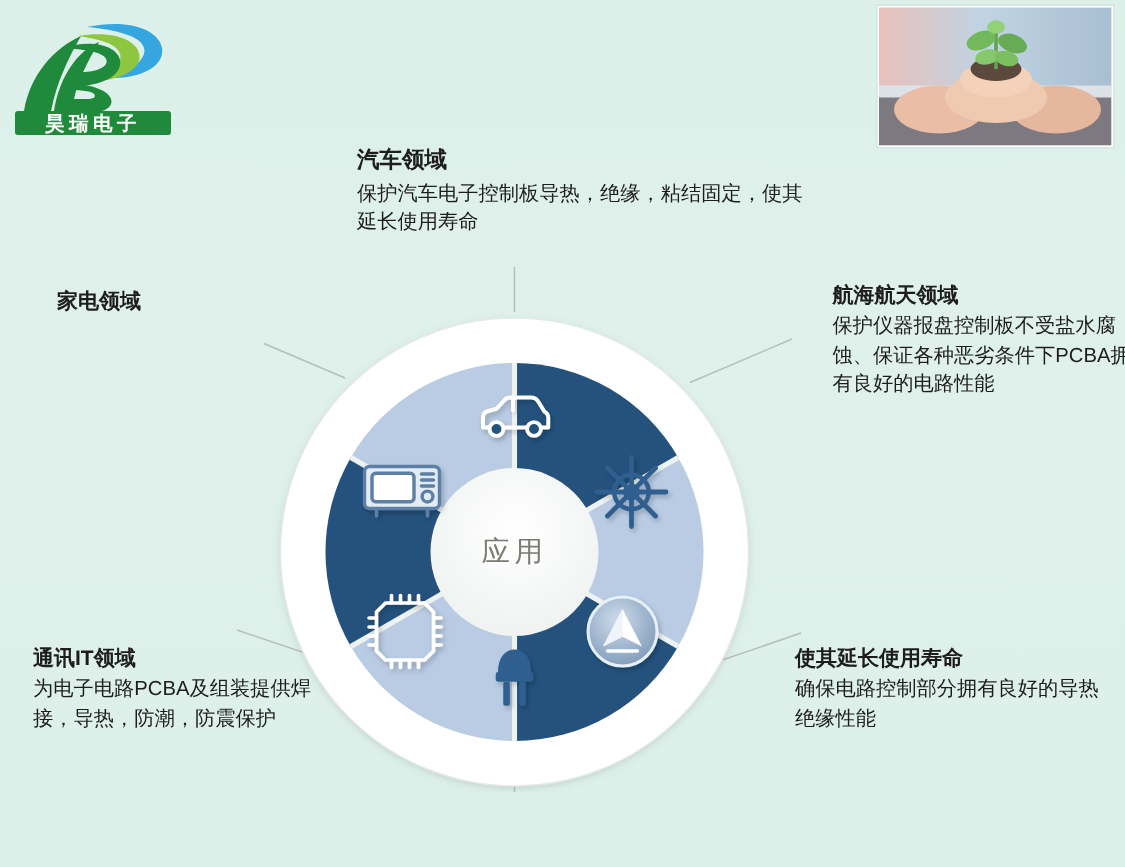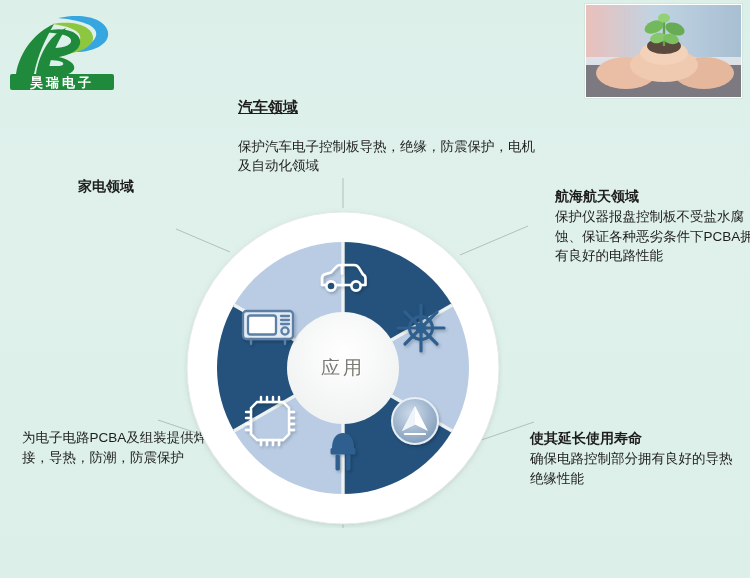--- a/index.html
+++ b/index.html
@@ -41,22 +41,22 @@
   .callout{position:absolute;}
   .callout .ttl{
     font-size:14px;font-weight:700;color:#1d1d1d;line-height:1.5;
     white-space:nowrap;
   }
   .callout .body{
     font-size:13.5px;color:#1d1d1d;line-height:1.45;
   }
 
   #c-auto   {left:238px;top:96px; width:310px;}
-  #c-auto .ttl{font-size:15px;margin-bottom:18px;text-decoration:underline;}
-  #c-home   {left:38px; top:176px;width:215px;margin-left:40px;}
+  #c-auto .ttl{font-size:15px;margin-bottom:0;}
+  #c-home   {left:38px; top:190px;width:215px;}
   #c-marine {left:530px;top:186px;width:205px;margin-left:25px;}
   #c-it     {left:22px; top:428px;width:205px;}
   #c-motor  {left:530px;top:428px;width:205px;}
   #c-led    {left:280px;top:500px;width:230px;}
 
   
   #lines{position:absolute;left:0;top:0;width:750px;height:578px;pointer-events:none;}
 
   
   #wheel{
@@ -142,33 +142,34 @@
       <path d="M229 444 L158 420"></path>
 
       <path d="M461 447 L534 422"></path>
 
       <path d="M343 528 L343 496"></path>
     </g>
   </svg>
 
   <div class="callout" id="c-auto">
     <div class="ttl">汽车领域</div>
-    <div class="body">保护汽车电子控制板导热，绝缘，防震保护，电机及自动化领域</div>
+    <div class="body">保护汽车电子控制板导热，绝缘，粘结固定，使其延长使用寿命</div>
   </div>
 
   <div class="callout" id="c-home">
     <div class="ttl">家电领域</div>
   </div>
 
   <div class="callout" id="c-marine">
     <div class="ttl">航海航天领域</div>
     <div class="body">保护仪器报盘控制板不受盐水腐蚀、保证各种恶劣条件下PCBA拥有良好的电路性能</div>
   </div>
 
   <div class="callout" id="c-it">
+    <div class="ttl">通讯IT领域</div>
     <div class="body">为电子电路PCBA及组装提供焊接，导热，防潮，防震保护</div>
   </div>
 
   <div class="callout" id="c-motor">
     <div class="ttl">使其延长使用寿命</div>
     <div class="body">确保电路控制部分拥有良好的导热绝缘性能</div>
   </div>
 
 
   <div id="wheel">

